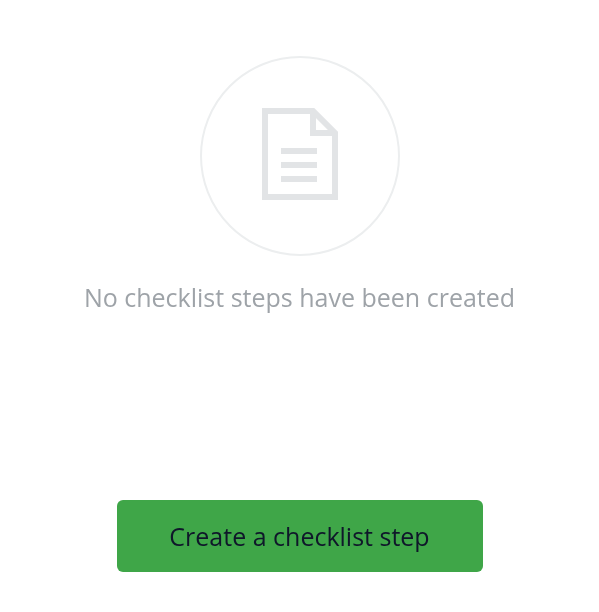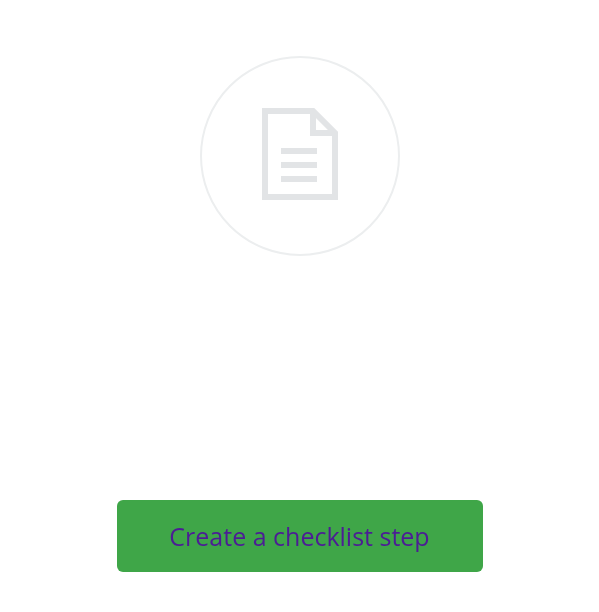--- a/index.html
+++ b/index.html
@@ -43,21 +43,21 @@
     .create-button {
       position: absolute;
       left: 50%;
       transform: translateX(-50%);
       bottom: 40px;
       width: 366px;
       height: 72px;
       background: #3fa648;
       border: none;
       border-radius: 6px;
-      color: #4c1d95;
+      color: #0f172a;
       font-size: 25px;
       font-weight: 400;
       font-family: inherit;
       cursor: pointer;
       display: flex;
       align-items: center;
       justify-content: center;
     }
   </style>
 </head>
@@ -68,17 +68,18 @@
     <span>
       <svg viewBox="0 0 78 94" fill="none" xmlns="http://www.w3.org/2000/svg">
         <path d="M 4 4 L 52 4 L 74 26 L 74 90 L 4 90 Z" stroke="#e2e4e6" stroke-width="6" fill="none" stroke-linejoin="miter"></path>
         <path d="M 52 4 L 52 26 L 74 26" stroke="#e2e4e6" stroke-width="6" fill="none" stroke-linejoin="miter"></path>
         <line x1="20" y1="44" x2="56" y2="44" stroke="#e2e4e6" stroke-width="6"></line>
         <line x1="20" y1="58" x2="56" y2="58" stroke="#e2e4e6" stroke-width="6"></line>
         <line x1="20" y1="72" x2="56" y2="72" stroke="#e2e4e6" stroke-width="6"></line>
       </svg>
     </span>
   </div>
+  <div class="empty-message">No checklist steps have been created</div>
 </div>
 
 <button class="create-button">
   <span>Create a checklist step</span>
 </button>
 
 </body></html>

